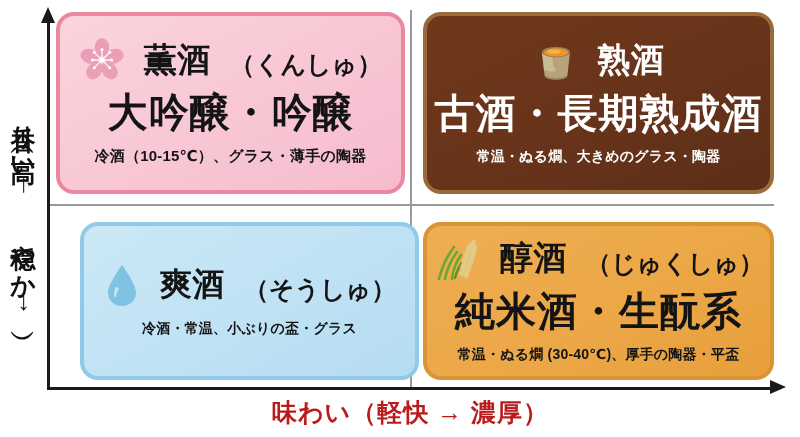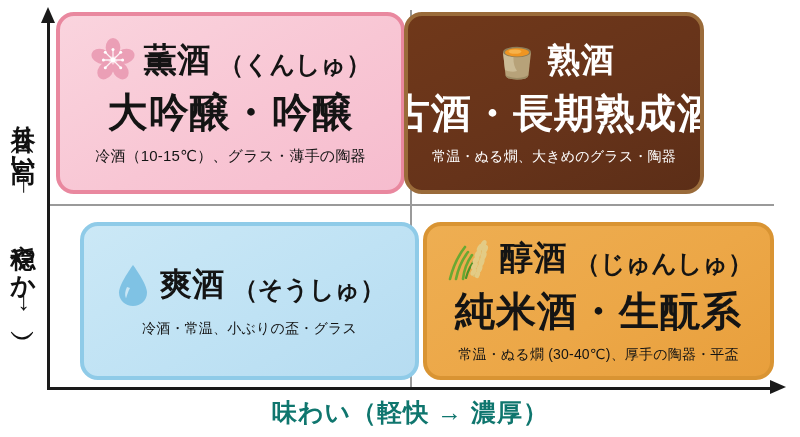--- a/index.html
+++ b/index.html
@@ -93,21 +93,21 @@
     white-space: nowrap;
   }
   #x-axis-label {
     position: absolute;
     left: 47px;
     top: 396px;
     width: 727px;
     text-align: center;
     font-size: 25px;
     font-weight: bold;
-    color: #0f766e;
+    color: #b91c1c;
     letter-spacing: 1px;
     white-space: nowrap;
   }
 
   
   .card {
     position: absolute;
     border-radius: 18px;
     box-sizing: border-box;
     overflow: hidden;
@@ -120,21 +120,21 @@
     flex-direction: column;
     align-items: center;
     justify-content: center;
     box-sizing: border-box;
     padding: 6px 10px 10px 10px;
   }
   .title-row {
     display: flex;
     align-items: center;
     justify-content: center;
-    gap: 8px;
+    gap: 19px;
     white-space: nowrap;
   }
   .card-icon {
     flex: 0 0 auto;
     display: block;
   }
   .title-main {
     font-size: 33px;
     font-weight: bold;
     letter-spacing: 0.5px;
@@ -149,21 +149,21 @@
   .subtitle {
     font-size: 40px;
     font-weight: bold;
     letter-spacing: 1px;
     line-height: 1.15;
     margin-top: 6px;
     white-space: nowrap;
   }
   .detail {
     font-size: 15px;
-    font-weight: normal;
+    font-weight: bold;
     letter-spacing: 0.2px;
     line-height: 1.2;
     margin-top: 12px;
     white-space: nowrap;
   }
 
   
   #card-kunshu {
     left: 56px;
     top: 12px;
@@ -172,23 +172,23 @@
     border: 4px solid #e9889f;
     background: linear-gradient(150deg, #fad4de 0%, #f8c6d4 55%, #f6bcce 100%);
   }
   #card-kunshu .title-main,
   #card-kunshu .title-kana,
   #card-kunshu .subtitle,
   #card-kunshu .detail { color: #141414; }
 
   
   #card-jukushu {
-    left: 404px;
+    left: 423px;
     top: 12px;
-    width: 300px;
+    width: 351px;
     height: 182px;
     border: 4px solid #9a6b3a;
     background: linear-gradient(155deg, #70381a 0%, #66331a 60%, #5c2e17 100%);
   }
   #card-jukushu .title-main,
   #card-jukushu .title-kana,
   #card-jukushu .subtitle,
   #card-jukushu .detail { color: #ffffff; }
 
   
@@ -335,20 +335,20 @@
             <ellipse cx="39.5" cy="19.5" rx="2.8" ry="4.5" transform="rotate(20 39.5 19.5)"></ellipse>
             <ellipse cx="32" cy="24" rx="2.8" ry="4.5" transform="rotate(34 32 24)"></ellipse>
             <ellipse cx="37.5" cy="26" rx="2.8" ry="4.5" transform="rotate(20 37.5 26)"></ellipse>
             <ellipse cx="30.5" cy="30" rx="2.7" ry="4.3" transform="rotate(34 30.5 30)"></ellipse>
             <ellipse cx="35.5" cy="32.5" rx="2.7" ry="4.3" transform="rotate(20 35.5 32.5)"></ellipse>
             <ellipse cx="29.5" cy="36" rx="2.5" ry="4" transform="rotate(32 29.5 36)"></ellipse>
             <ellipse cx="33.5" cy="38.5" rx="2.4" ry="3.8" transform="rotate(18 33.5 38.5)"></ellipse>
           </g>
         </svg>
         <span class="title-main">醇酒</span>
-        <span class="title-kana">（じゅんしゅ）</span>
+        <span class="title-kana">（じゅくしゅ）</span>
       </div>
       <div class="subtitle">純米酒・生酛系</div>
       <div class="detail">常温・ぬる燗 (30-40℃)、厚手の陶器・平盃</div>
     </div>
   </div>
 
 </div>
 
 </body></html>

